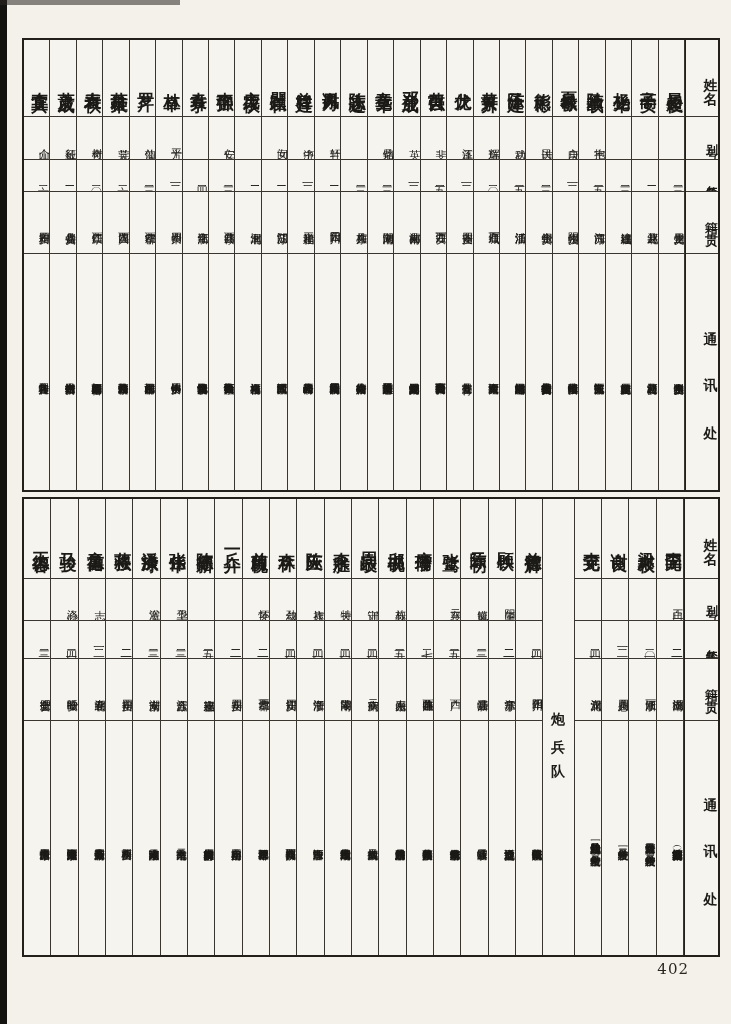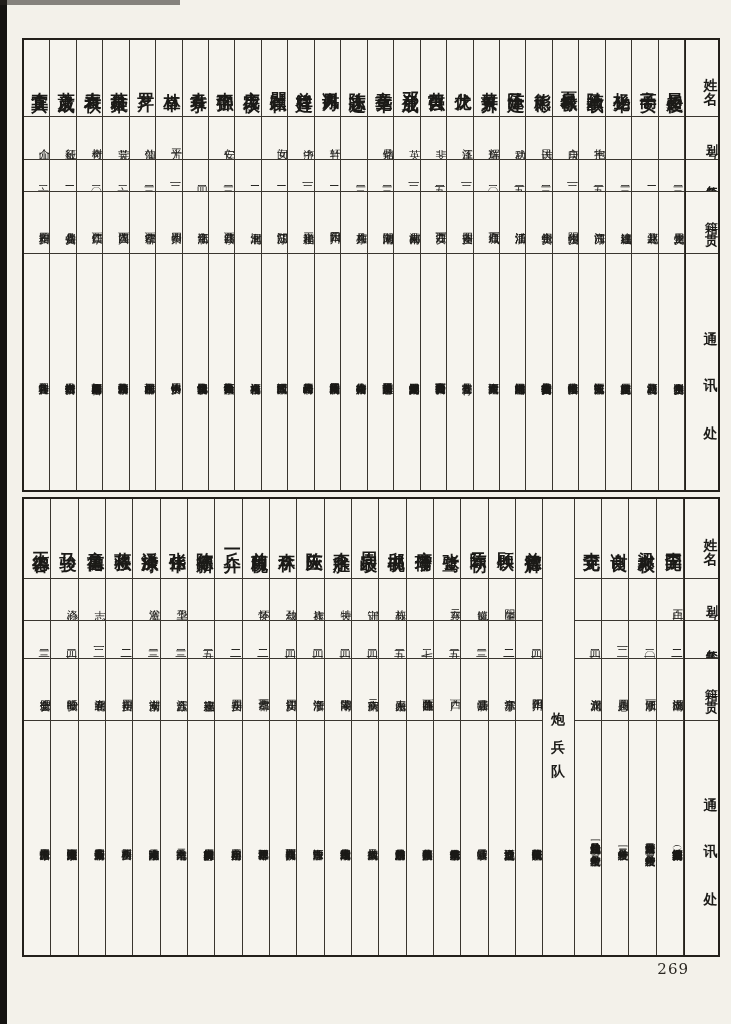--- a/index.html
+++ b/index.html
@@ -433,14 +433,14 @@
       </div>
       <div class="col">
         <div class="cell r-name">王德容</div>
         <div class="cell r-alias"></div>
         <div class="cell r-age">二三</div>
         <div class="cell r-native">安徽合肥</div>
         <div class="cell r-addr">江苏昆山东塘街十四号</div>
       </div>
     </div>
 
-  <div class="page-number">269</div>
+  <div class="page-number">402</div>
 </div>
 
 </body></html>

